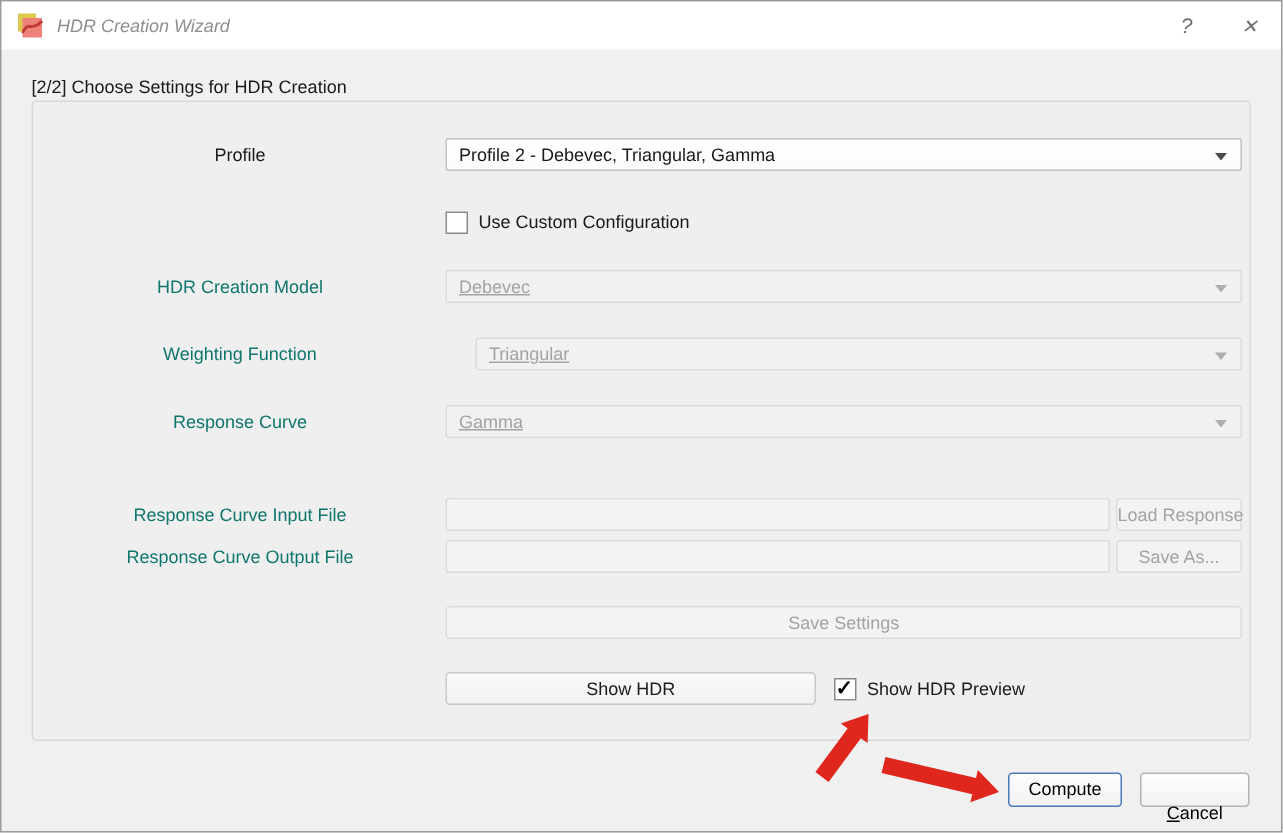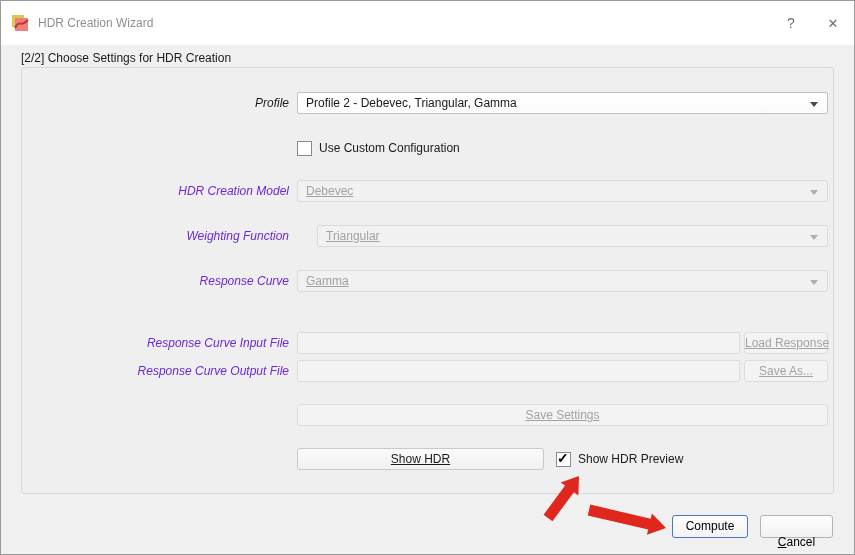--- a/index.html
+++ b/index.html
@@ -2,47 +2,47 @@
 <html><head>
 <meta charset="utf-8">
 <style>
   html,body { margin:0; padding:0; }
   .window {
     position:relative; width:855px; height:555px; box-sizing:border-box;
     background:#f0f0f0; border:1px solid #9a9a9a; overflow:hidden;
     font-family:"Liberation Sans", sans-serif; font-size:12px; color:#1a1a1a;
   }
   
-  .titlebar { position:absolute; top:0; left:0; right:0; height:44px; background:#ffffff; display:flex; align-items:center; }
+  .titlebar { position:absolute; top:0; left:0; right:0; height:32px; background:#ffffff; display:flex; align-items:center;font-style:italic; }
   .app-icon { width:18px; height:18px; margin-left:10px; flex:0 0 auto; }
   .window-title { margin-left:9px; color:#8f8f8f; font-size:12px; }
   .titlebar-buttons { margin-left:auto; display:flex; height:32px; }
   .tb-btn { width:42px; height:32px; display:flex; align-items:center; justify-content:center; color:#6e6e6e; cursor:default; }
   .tb-help { font-size:14px; }
   .tb-close { font-size:13px; }
   
   .step-header { position:absolute; left:20px; top:50px; color:#1a1a1a; }
   
   .groupbox { position:absolute; left:20px; top:66px; width:813px; height:427px;
     border:1px solid #d8d8d8; border-radius:3px; background:#efefef; box-sizing:border-box; }
   
   .row { position:absolute; left:30px; width:797px; height:22px; display:flex; align-items:center; }
-  .row-label { width:266px; text-align:right; padding-right:8px; box-sizing:border-box; white-space:nowrap;font-style:italic; }
-  .row-label.disabled { color:#6d28d9; }
+  .row-label { width:266px; text-align:center; padding-right:8px; box-sizing:border-box; white-space:nowrap; }
+  .row-label.disabled { color:#0f766e; }
   .combo { flex:1; height:22px; border:1px solid #c2c2c2; border-radius:2px;
     background:linear-gradient(#ffffff,#fbfbfb); display:flex; align-items:center;
     padding:0 20px 0 8px; box-sizing:border-box; position:relative; }
   .combo .chev { position:absolute; right:9px; top:9px; width:0; height:0;
     border-left:4px solid transparent; border-right:4px solid transparent; border-top:5px solid #4a4a4a; }
   .combo.disabled { background:#f1f1f1; border-color:#dbdbdb; color:#a3a3a3;text-decoration:underline; }
   .combo.disabled .chev { border-top-color:#adadad; }
   .textfield { flex:1; height:22px; border:1px solid #dbdbdb; border-radius:2px; background:#f3f3f3; box-sizing:border-box; }
   .btn { height:22px; border:1px solid #c9c9c9; border-radius:3px;
     background:linear-gradient(#fafafa,#f1f1f1); text-align:center; line-height:20px;
-    box-sizing:border-box; color:#1a1a1a; white-space:nowrap;text-decoration:underline; }
+    box-sizing:border-box; color:#1a1a1a; white-space:nowrap; }
   .btn.disabled { color:#a3a3a3; border-color:#dcdcdc; background:#f3f3f3; }
   .side-btn { width:84px; margin-left:4px; flex:0 0 auto; }
   .btn.full { flex:1; }
   .btn.showhdr { width:247px; flex:0 0 auto; }
   
   .checkbox { width:13px; height:13px; border:1px solid #8a8a8a; background:#ffffff;
     display:inline-block; position:relative; flex:0 0 auto; box-sizing:content-box; }
   .checkbox .mark { position:absolute; top:-3px; left:0px; font-size:14px; color:#000; font-weight:bold; line-height:1.2; }
   .cb-label { margin-left:7px; white-space:nowrap; }
   .cb-gap { margin-left:12px; }

